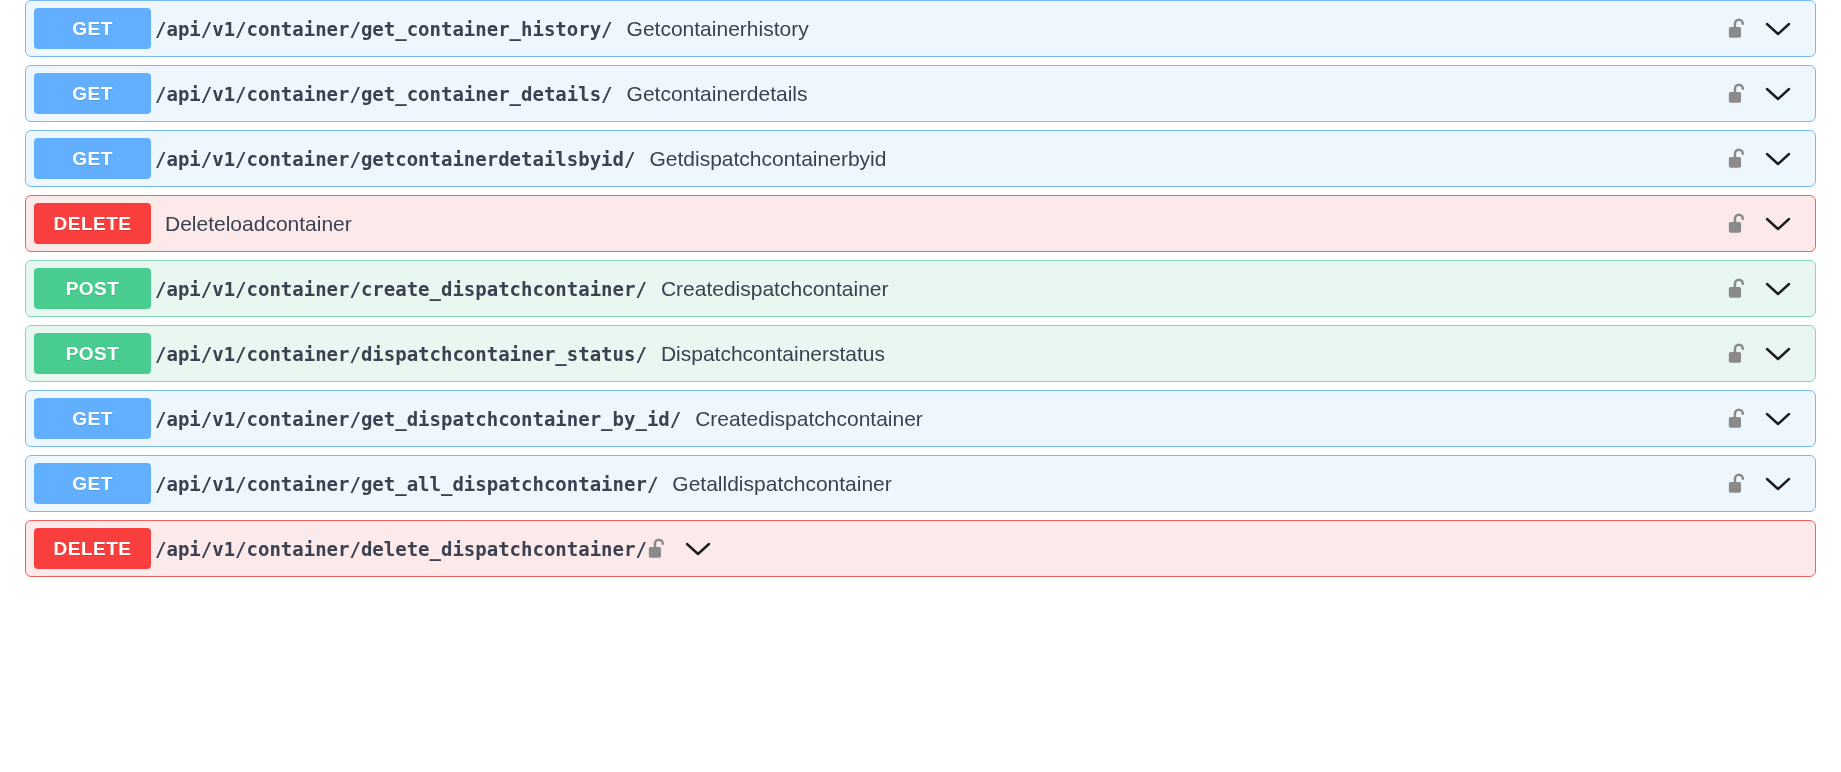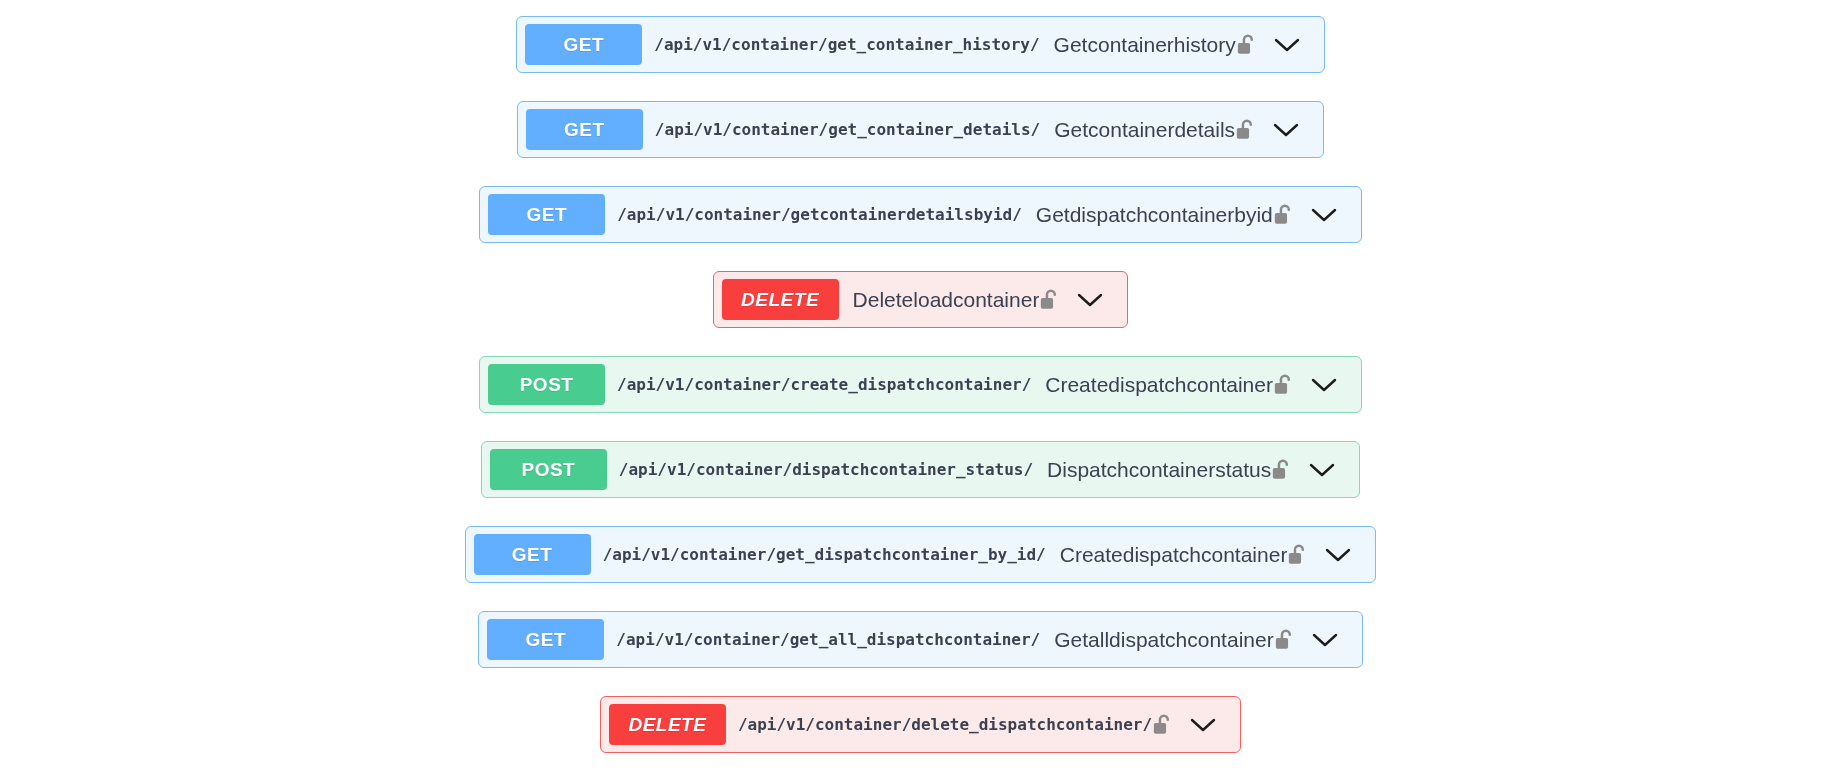--- a/index.html
+++ b/index.html
@@ -10,25 +10,24 @@
   body {
     width: 1841px;
     height: 772px;
     font-family: "Liberation Sans", sans-serif;
     overflow: hidden;
   }
 
   .opblock-list {
     box-sizing: border-box;
     width: 1841px;
-    padding: 16px 25px 0px 25px;
+    padding: 0px 25px 0px 25px;
     display: flex;
     flex-direction: column;
-    gap: 28px;
-    align-items: center;
+    gap: 8px;
   }
 
   .opblock {
     box-sizing: border-box;
     height: 57px;
     border-radius: 6px;
     border-width: 1px;
     border-style: solid;
     display: flex;
     align-items: center;
@@ -54,44 +53,43 @@
     background: #49cc90;
   }
 
   
   .opblock.delete {
     background: #fce9e9;
     border-color: #f26060;
   }
   .opblock.delete .method-badge {
     background: #f93e3e;
-    font-style: italic;
   }
 
   .method-badge {
     flex: 0 0 auto;
     width: 117px;
     height: 41px;
     border-radius: 4px;
     color: #ffffff;
     font-family: "Liberation Sans", sans-serif;
     font-size: 19px;
     font-weight: bold;
     letter-spacing: 0.5px;
     display: flex;
     align-items: center;
     justify-content: center;
     text-shadow: 0 1px 0 rgba(0,0,0,0.10);
   }
 
   .op-path {
     flex: 0 0 auto;
-    margin-left: 12px;
+    margin-left: 4px;
     font-family: "DejaVu Sans Mono", "Liberation Mono", monospace;
-    font-size: 16px;
+    font-size: 19px;
     font-weight: bold;
     color: #3b4151;
     white-space: nowrap;
   }
 
   .op-summary {
     flex: 1 1 auto;
     margin-left: 14px;
     font-family: "Liberation Sans", sans-serif;
     font-size: 21px;

